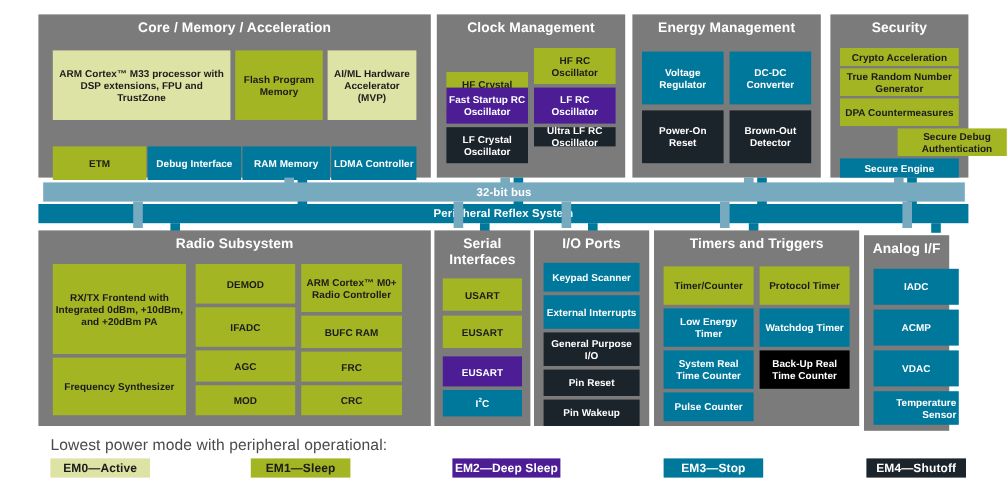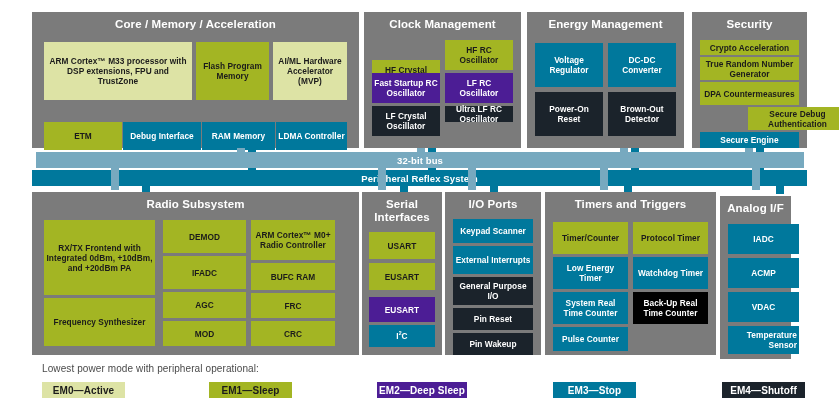--- a/index.html
+++ b/index.html
@@ -55,21 +55,21 @@
   }
   .bus32{background:#77a9bf;}
   .busprs{background:#00789c;}
   .conn{position:absolute;}
   .conn-lt{background:#77a9bf;}
   .conn-dk{background:#00789c;}
 
   
   .legend-caption{
     position:absolute;
-    font-size:10px;
+    font-size:13px;
     color:#4a4a4a;
     font-weight:normal;
     letter-spacing:0.1px;
   }
   .legend-item{
     position:absolute;
     display:flex;align-items:center;justify-content:center;
     font-size:10px;font-weight:bold;
     letter-spacing:0.1px;
   }

